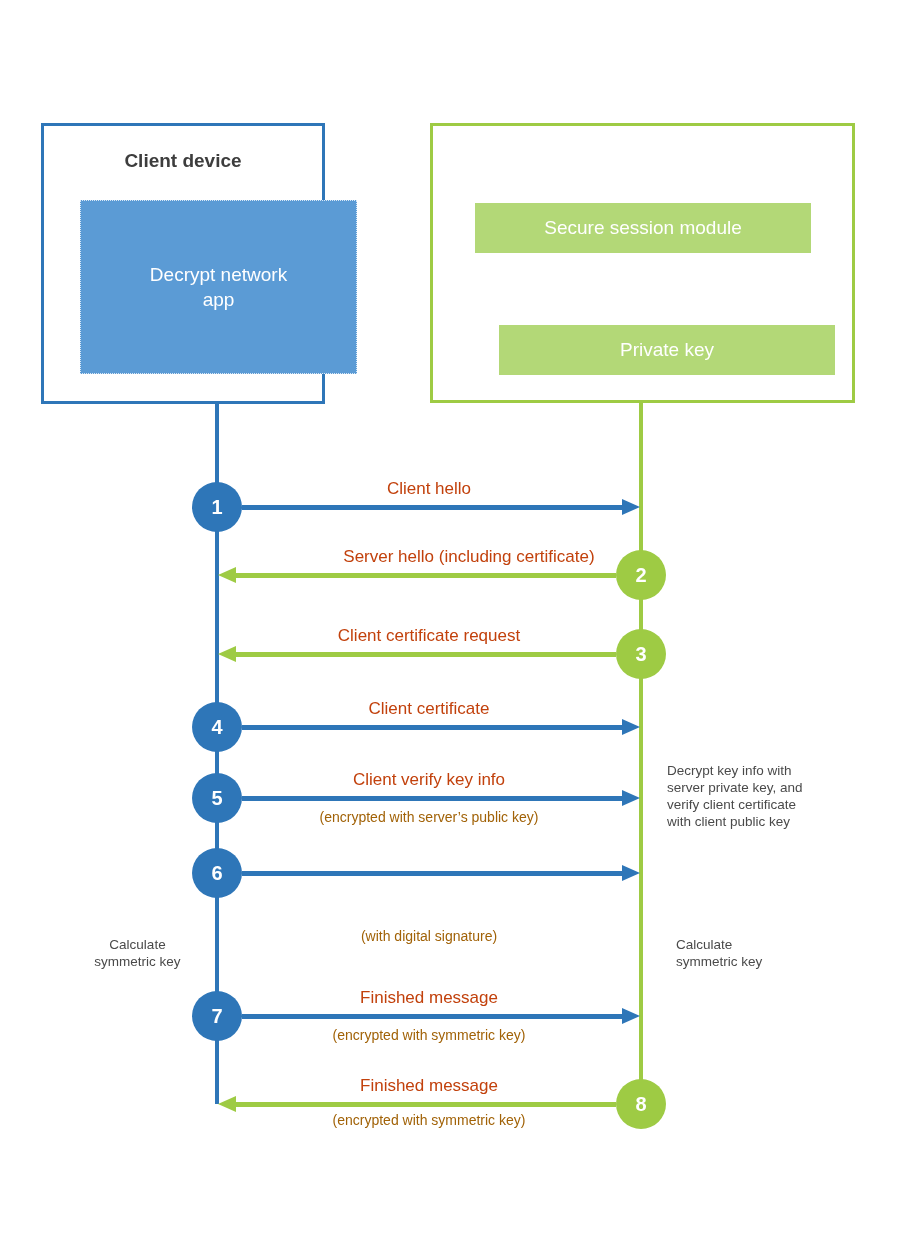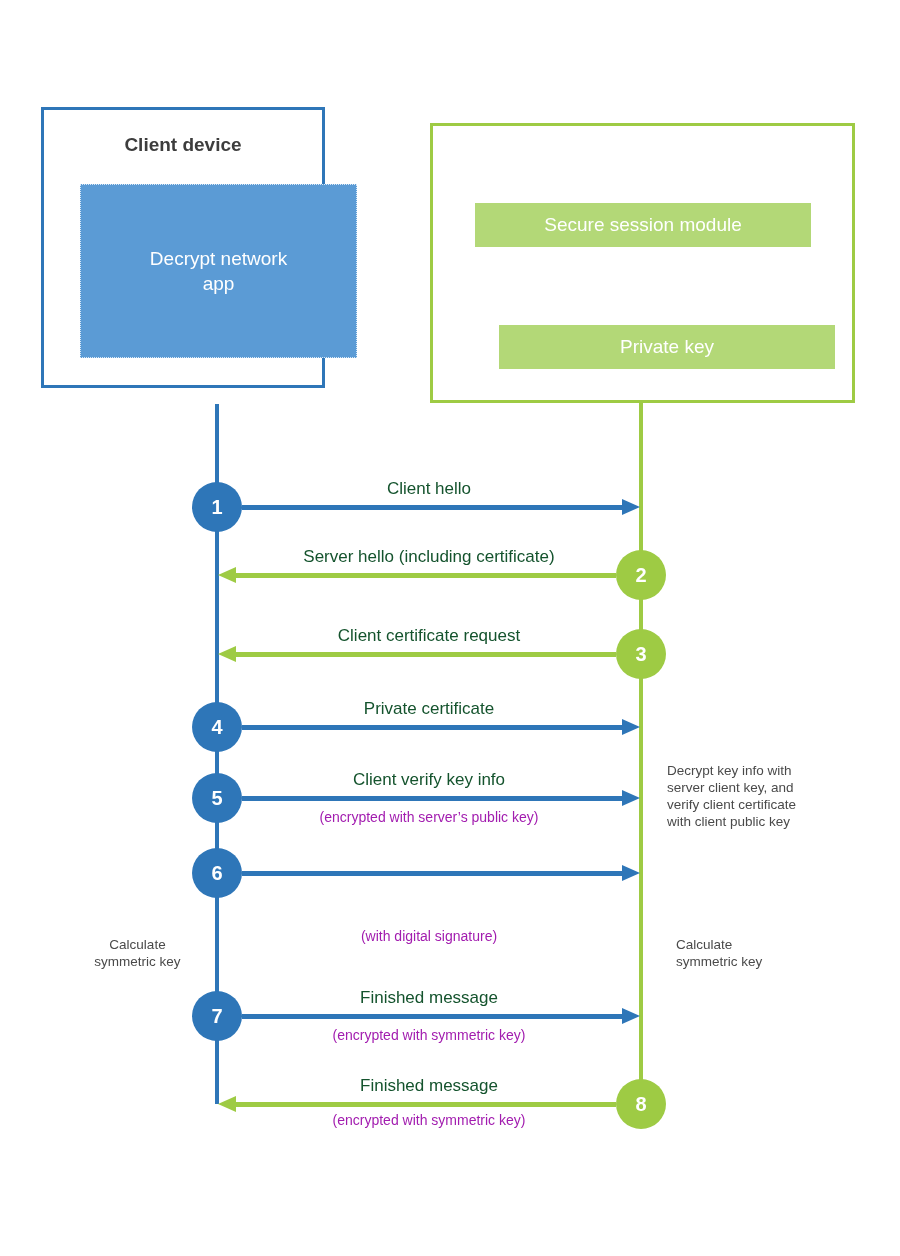--- a/index.html
+++ b/index.html
@@ -6,34 +6,34 @@
   .canvas{
     position:relative;width:900px;height:1256px;background:#ffffff;overflow:hidden;
     font-family:"Liberation Sans",sans-serif;
   }
   .page-title{
     position:absolute;left:36px;top:30px;font-size:27px;font-weight:300;
     color:#5b5b5b;letter-spacing:0.2px;
   }
   
   .actor-box{position:absolute;box-sizing:border-box;background:#fff;}
-  .client-box{left:41px;top:107px;width:284px;height:281px;border:3px solid #2e76b8;}
+  .client-box{left:41px;top:123px;width:284px;height:281px;border:3px solid #2e76b8;}
   .server-box{left:430px;top:123px;width:425px;height:280px;border:3px solid #9ecb44;}
   .actor-title{
     position:absolute;left:0;right:0;top:24px;text-align:center;
     font-size:19px;font-weight:700;color:#3d3d3d;
   }
   .client-app{
     position:absolute;left:36px;top:74px;width:277px;height:174px;box-sizing:border-box;
     background:#5b9bd5;border:1px dotted #d8e8f7;
     display:flex;flex-direction:column;align-items:center;justify-content:center;
     color:#ffffff;font-size:19px;line-height:25px;text-align:center;
   }
   .server-bar{
-    position:absolute;left:42px;width:336px;height:44px;background:#b3d877;
+    position:absolute;left:42px;width:336px;height:50px;background:#b3d877;
     display:flex;align-items:center;justify-content:center;
     color:#ffffff;font-size:19px;
   }
   
   .lifeline{position:absolute;width:4px;z-index:1;}
   .lifeline.blue{background:#2e76b8;left:215px;top:404px;height:700px;}
   .lifeline.green{background:#9ecb44;left:639px;top:403px;height:701px;}
   
   .step-circle{
     position:absolute;width:50px;height:50px;border-radius:50%;z-index:3;
@@ -44,25 +44,25 @@
   .step-circle.green{background:#9ecb44;left:616px;}
   .arrow-line{position:absolute;height:5px;z-index:2;}
   .arrow-line.blue{background:#2e76b8;left:242px;width:380px;}
   .arrow-line.green{background:#9ecb44;left:236px;width:380px;}
   .arrow-head{position:absolute;width:0;height:0;z-index:2;
     border-top:8px solid transparent;border-bottom:8px solid transparent;}
   .arrow-head.right{left:622px;border-left:18px solid #2e76b8;}
   .arrow-head.left{left:218px;border-right:18px solid #9ecb44;}
   .msg-label{
     position:absolute;left:220px;width:418px;text-align:center;
-    font-size:17px;color:#14532d;z-index:2;
+    font-size:17px;color:#c2410c;z-index:2;
   }
   .msg-sub{
     position:absolute;left:220px;width:418px;text-align:center;
-    font-size:14px;color:#a21caf;z-index:2;
+    font-size:14px;color:#a16207;z-index:2;
   }
   
   .side-note{position:absolute;font-size:13.5px;color:#4a4a4a;line-height:17px;}
   .note-decrypt{left:667px;top:762px;text-align:left;}
   .calc-left{left:80px;top:936px;width:115px;text-align:center;}
   .calc-right{left:676px;top:936px;width:130px;text-align:left;}
 </style>
 </head>
 <body>
 
@@ -83,31 +83,31 @@
   </div>
 
   <div class="lifeline blue"></div>
   <div class="lifeline green"></div>
 
   <div class="msg-label" style="top:479px;">Client hello</div>
   <div class="arrow-line blue" style="top:505px;"></div>
   <div class="arrow-head right" style="top:499px;"></div>
   <div class="step-circle blue" style="top:482px;">1</div>
 
-  <div class="msg-label" style="top:547px;">Server hello (including certificate)</div>
+  <div class="msg-label" style="top:547px;padding-left:40px;">Server hello (including certificate)</div>
   <div class="arrow-line green" style="top:573px;"></div>
   <div class="arrow-head left" style="top:567px;"></div>
   <div class="step-circle green" style="top:550px;">2</div>
 
   <div class="msg-label" style="top:626px;">Client certificate request</div>
   <div class="arrow-line green" style="top:652px;"></div>
   <div class="arrow-head left" style="top:646px;"></div>
   <div class="step-circle green" style="top:629px;">3</div>
 
-  <div class="msg-label" style="top:699px;">Private certificate</div>
+  <div class="msg-label" style="top:699px;">Client certificate</div>
   <div class="arrow-line blue" style="top:725px;"></div>
   <div class="arrow-head right" style="top:719px;"></div>
   <div class="step-circle blue" style="top:702px;">4</div>
 
   <div class="msg-label" style="top:770px;">Client verify key info</div>
   <div class="arrow-line blue" style="top:796px;"></div>
   <div class="arrow-head right" style="top:790px;"></div>
   <div class="step-circle blue" style="top:773px;">5</div>
   <div class="msg-sub" style="top:809px;">(encrypted with server’s public key)</div>
 
@@ -120,21 +120,21 @@
     <div>Calculate</div>
     <div>symmetric key</div>
   </div>
   <div class="side-note calc-right">
     <div>Calculate</div>
     <div>symmetric key</div>
   </div>
 
   <div class="side-note note-decrypt">
     <div>Decrypt key info with</div>
-    <div>server client key, and</div>
+    <div>server private key, and</div>
     <div>verify client certificate</div>
     <div>with client public key</div>
   </div>
 
   <div class="msg-label" style="top:988px;">Finished message</div>
   <div class="arrow-line blue" style="top:1014px;"></div>
   <div class="arrow-head right" style="top:1008px;"></div>
   <div class="step-circle blue" style="top:991px;">7</div>
   <div class="msg-sub" style="top:1027px;">(encrypted with symmetric key)</div>
 

